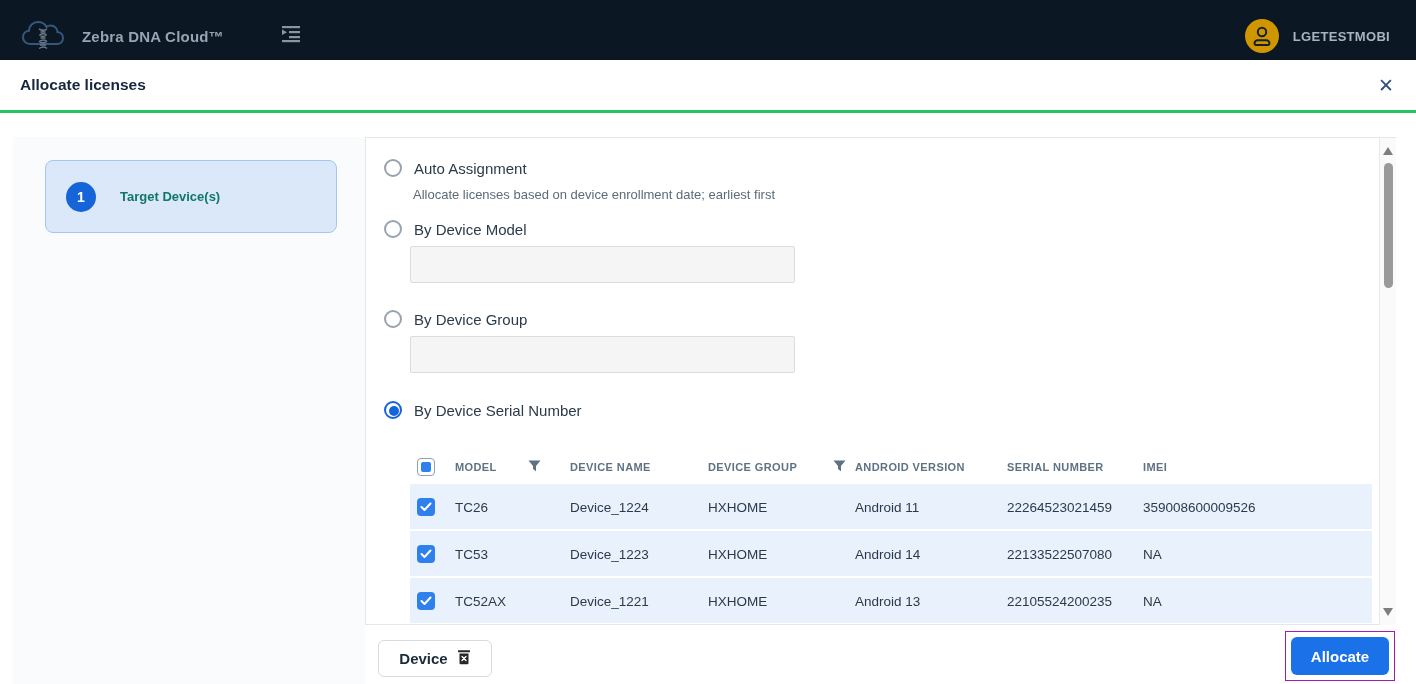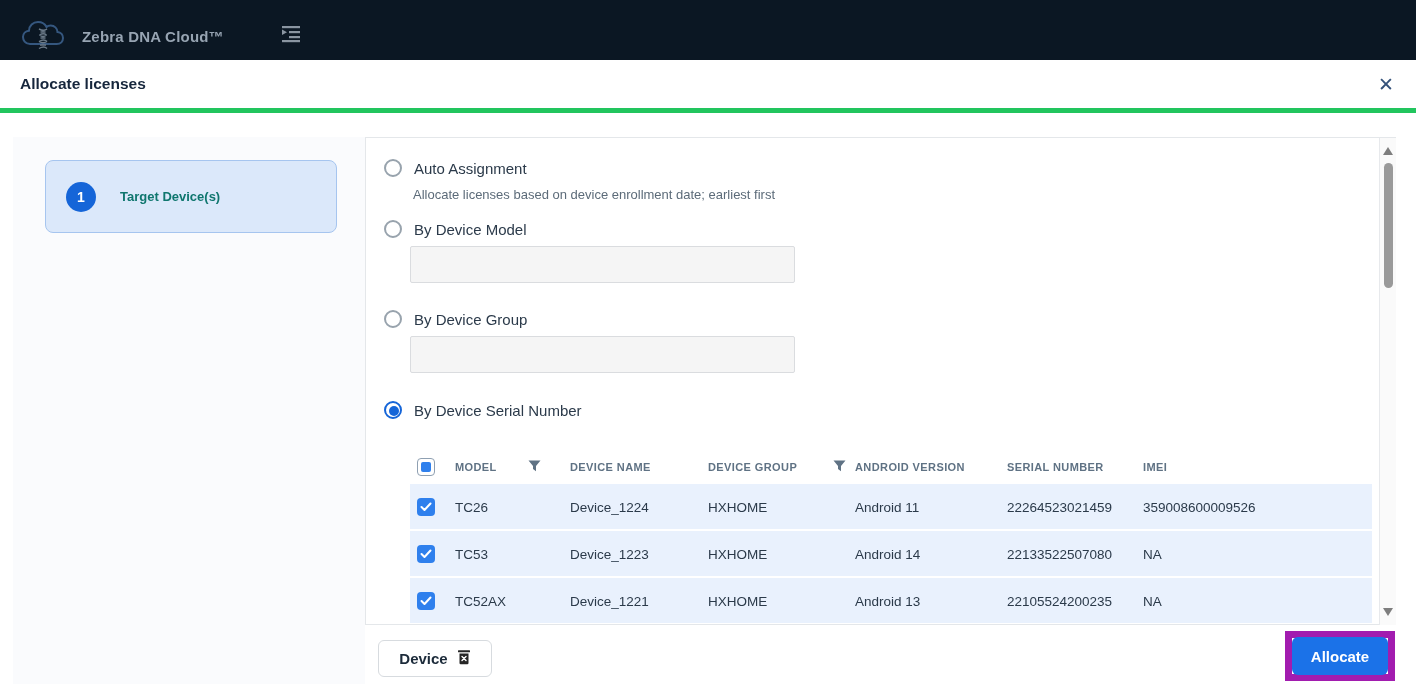--- a/index.html
+++ b/index.html
@@ -23,21 +23,21 @@
   .appbar-right { margin-left:auto; display:flex; align-items:center; padding-right:26px; }
   .avatar {
     width:34px; height:34px; border-radius:50%; background:#cf9600;
     display:flex; align-items:center; justify-content:center; cursor:pointer;
   }
   .username { margin-left:14px; color:#aab4bf; font-weight:bold; font-size:13px; letter-spacing:.3px; }
 
   
   .dialog-header {
     position:absolute; top:60px; left:0; width:1416px; height:53px;
-    background:#fff; border-bottom:5px solid #22c55e;
+    background:#fff; border-bottom:3px solid #22c55e;
     display:flex; align-items:center;
   }
   .dialog-title { margin-left:20px; color:#16263c; font-weight:bold; font-size:15.5px; }
   .close-x {
     position:absolute; right:22px; top:50%; transform:translateY(-50%);
     color:#33517a; font-size:19px; line-height:1; cursor:pointer; font-weight:normal;
   }
 
   
   .left-panel {
@@ -145,21 +145,21 @@
   
   .discard-btn {
     position:absolute; left:378px; top:640px; width:114px; height:37px;
     background:#fff; border:1px solid #d7dbdf; border-radius:6px;
     display:flex; align-items:center; justify-content:center; gap:9px;
     font-family:"Liberation Sans", sans-serif; font-weight:bold; font-size:15px; color:#1c2b3a;
     cursor:pointer;
   }
   .allocate-wrap {
     position:absolute; left:1285px; top:631px; width:110px; height:50px;
-    border:7px solid #a21caf; display:flex; align-items:center; justify-content:center;
+    border:1px solid #a21caf; display:flex; align-items:center; justify-content:center;
     background:transparent;
   }
   .allocate-btn {
     width:98px; height:38px; background:#1b72e8; border:none; border-radius:6px;
     color:#fff; font-family:"Liberation Sans", sans-serif; font-weight:bold; font-size:15px;
     cursor:pointer;
   }
 </style>
 </head>
 <body>
@@ -173,20 +173,29 @@
   </div>
   <div class="appbar-title">Zebra DNA Cloud™</div>
   <div class="collapse-icon">
     <svg width="22" height="18" viewBox="0 0 22 18">
       <rect x="2" y="1" width="18" height="2.2" fill="#8a95a1"></rect>
       <rect x="9" y="6" width="11" height="2.2" fill="#8a95a1"></rect>
       <rect x="9" y="11" width="11" height="2.2" fill="#8a95a1"></rect>
       <rect x="2" y="15" width="18" height="2.2" fill="#8a95a1"></rect>
       <path d="M7 9.5 L2 6.8 v5.4 Z" fill="#8a95a1" transform="translate(0,-2.3)"></path>
     </svg>
+  </div>
+  <div class="appbar-right">
+    <div class="avatar">
+      <svg width="26" height="26" viewBox="0 0 26 26">
+        <circle cx="13" cy="9" r="4.2" fill="none" stroke="#12202e" stroke-width="2"></circle>
+        <path d="M5.5 20.5 a3.2 3.2 0 0 1 3.2-3.2 h8.6 a3.2 3.2 0 0 1 3.2 3.2 a1.4 1.4 0 0 1 -1.4 1.4 h-12.2 a1.4 1.4 0 0 1 -1.4 -1.4 Z" fill="none" stroke="#12202e" stroke-width="2"></path>
+      </svg>
+    </div>
+    <div class="username">LGETESTMOBI</div>
   </div>
 </div>
 
 <div class="dialog-header">
   <div class="dialog-title">Allocate licenses</div>
   <div class="close-x">✕</div>
 </div>
 
 <div class="left-panel">
   <div class="step-card">

